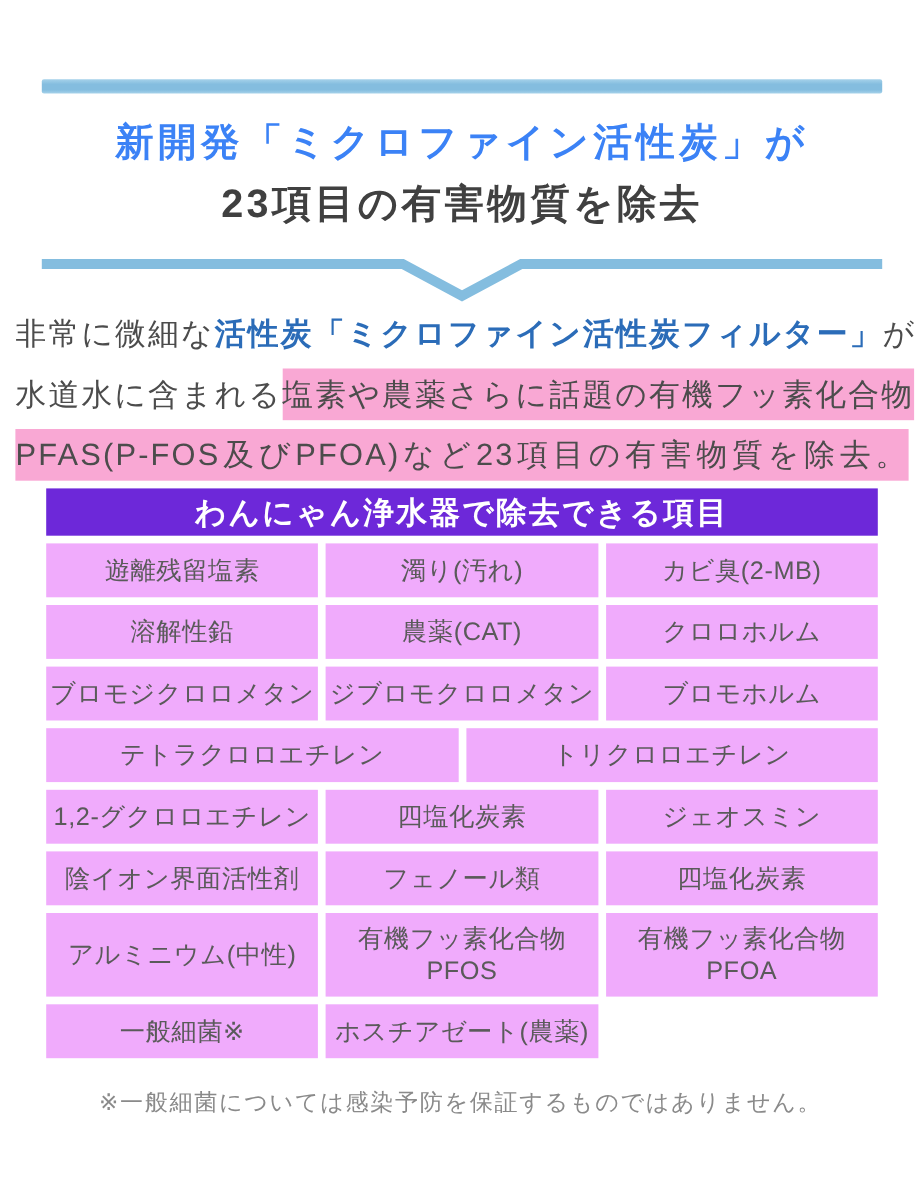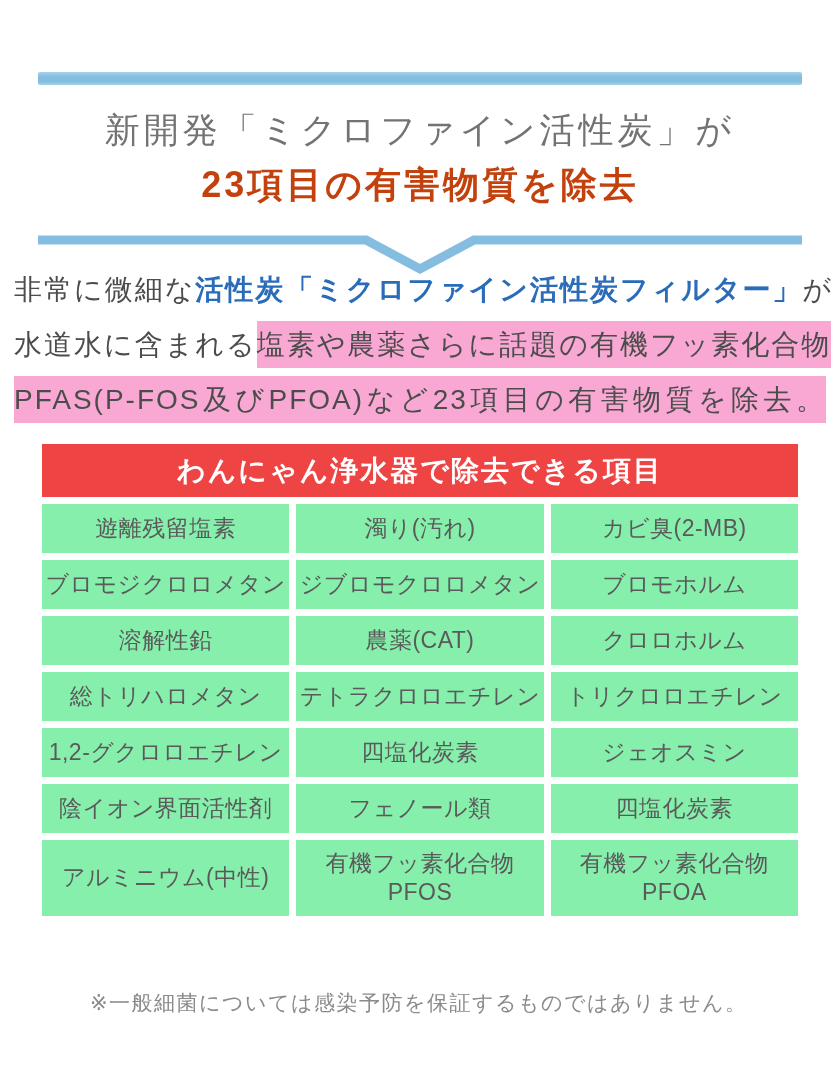--- a/index.html
+++ b/index.html
@@ -19,42 +19,42 @@
   }
   .title-block {
     position: absolute;
     left: 0; top: 103px;
     width: 840px;
     text-align: center;
   }
   .title-line1 {
     display: block;
     font-size: 35px;
-    font-weight: 400;
+    font-weight: 700;
     letter-spacing: 4px;
-    color: #737373;
+    color: #3b82f6;
     line-height: 54px;
   }
   .title-line2 {
     display: block;
     font-size: 36px;
     font-weight: 700;
     letter-spacing: 3px;
-    color: #c2410c;
+    color: #404040;
     line-height: 56px;
   }
   .chevron-divider {
     position: absolute;
     left: 0; top: 232px;
     width: 840px; height: 50px;
     display: block;
   }
   .intro {
     position: absolute;
-    left: 14px; top: 262px;
+    left: 14px; top: 276px;
     width: 812px;
     font-size: 28px;
     font-weight: 500;
     color: #4c4c4c;
     letter-spacing: 2px;
   }
   .iline {
     display: block;
     height: 55px;
     line-height: 55px;
@@ -69,41 +69,41 @@
   .iline .hl {
     background: #f9a8d4;
     padding: 8px 0;
   }
   .removal-table {
     position: absolute;
     left: 42px; top: 444px;
     width: 756px;
   }
   .thead {
-    height: 53px;
-    background: #ef4444;
+    height: 43px;
+    background: #6d28d9;
     color: #ffffff;
     font-size: 28px;
     font-weight: 700;
     letter-spacing: 2px;
     display: flex;
     align-items: center;
     justify-content: center;
     margin-bottom: 7px;
   }
   .trow {
     display: flex;
     gap: 7px;
     margin-top: 7px;
   }
   .trow:first-of-type { margin-top: 0; }
   .cell {
     flex: 1 1 0;
     height: 49px;
-    background: #86efac;
+    background: #f0abfc;
     color: #5a5a5a;
     font-size: 23px;
     font-weight: 500;
     letter-spacing: 0.5px;
     display: flex;
     align-items: center;
     justify-content: center;
     text-align: center;
     white-space: pre-line;
     line-height: 1.28;
@@ -145,48 +145,52 @@
 
 <div class="removal-table">
   <div class="thead">わんにゃん浄水器で除去できる項目</div>
 
   <div class="trow">
     <div class="cell">遊離残留塩素</div>
     <div class="cell">濁り(汚れ)</div>
     <div class="cell">カビ臭(2-MB)</div>
   </div>
   <div class="trow">
+    <div class="cell">溶解性鉛</div>
+    <div class="cell">農薬(CAT)</div>
+    <div class="cell">クロロホルム</div>
+  </div>
+  <div class="trow">
     <div class="cell">ブロモジクロロメタン</div>
     <div class="cell">ジブロモクロロメタン</div>
     <div class="cell">ブロモホルム</div>
   </div>
   <div class="trow">
-    <div class="cell">溶解性鉛</div>
-    <div class="cell">農薬(CAT)</div>
-    <div class="cell">クロロホルム</div>
-  </div>
-  <div class="trow">
-    <div class="cell">総トリハロメタン</div>
     <div class="cell">テトラクロロエチレン</div>
     <div class="cell">トリクロロエチレン</div>
   </div>
   <div class="trow">
     <div class="cell">1,2-グクロロエチレン</div>
     <div class="cell">四塩化炭素</div>
     <div class="cell">ジェオスミン</div>
   </div>
   <div class="trow">
     <div class="cell">陰イオン界面活性剤</div>
     <div class="cell">フェノール類</div>
     <div class="cell">四塩化炭素</div>
   </div>
   <div class="trow tall">
     <div class="cell">アルミニウム(中性)</div>
     <div class="cell">有機フッ素化合物
 PFOS</div>
     <div class="cell">有機フッ素化合物
 PFOA</div>
   </div>
+  <div class="trow">
+    <div class="cell">一般細菌※</div>
+    <div class="cell">ホスチアゼート(農薬)</div>
+    <div class="cell empty"></div>
+  </div>
 </div>
 
 <div class="footnote">
   <div class="fn-line1">※一般細菌については感染予防を保証するものではありません。</div>
 </div>
 
 </body></html>

